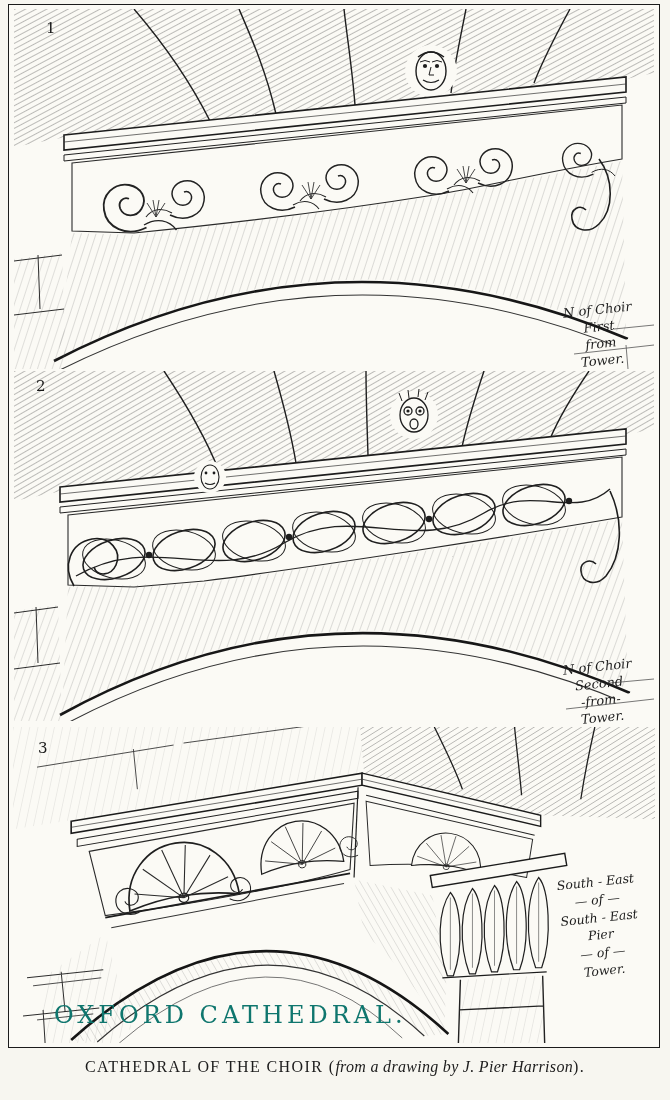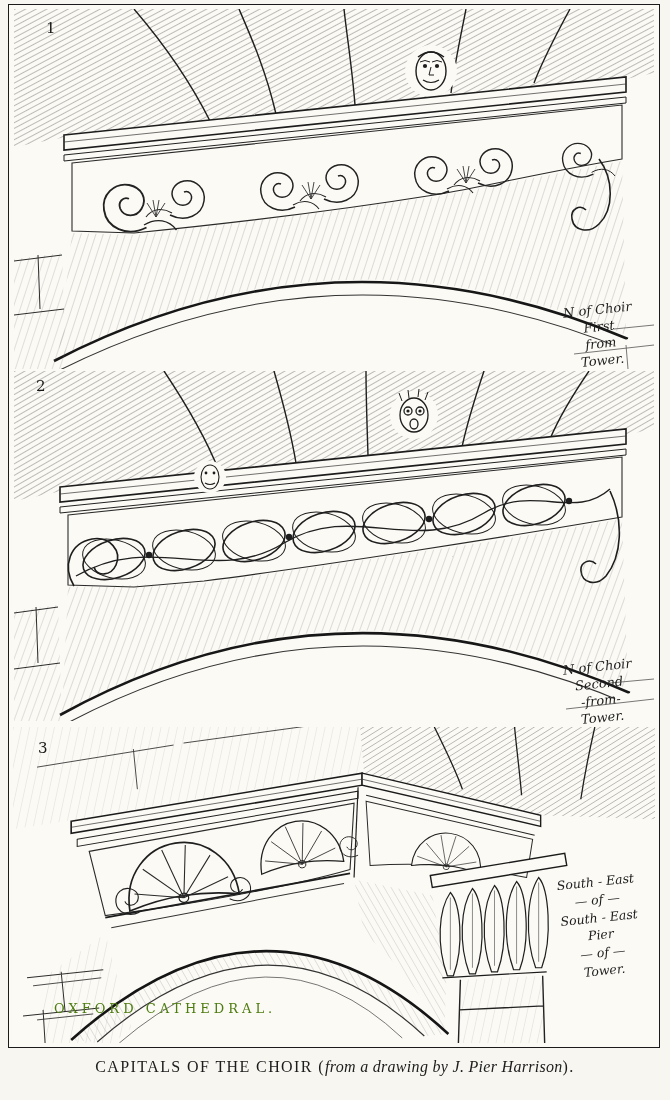--- a/index.html
+++ b/index.html
@@ -27,22 +27,22 @@
     position:absolute;font-style:italic;
     font-family:"DejaVu Serif",serif;color:#1e1e1e;
     text-align:center;line-height:1.3;transform:rotate(-6deg);
   }
   .annotation span{display:block;}
   #ann1{right:8px;top:293px;width:100px;font-size:13px;}
   #ann2{right:8px;top:288px;width:100px;font-size:13px;}
   #ann3{right:6px;top:146px;width:104px;font-size:12.5px;line-height:1.42;}
   .plate-title{
     position:absolute;left:44px;top:274px;
-    font-family:"DejaVu Serif",serif;font-size:13px;
-    letter-spacing:4px;color:#4d7c0f;font-weight:500;white-space:nowrap;
+    font-family:"DejaVu Serif",serif;font-size:24px;
+    letter-spacing:4px;color:#0f766e;font-weight:500;white-space:nowrap;
   }
   .caption{
     position:absolute;left:0;right:0;top:1058px;text-align:center;
     font-size:16px;color:#1c1c1c;white-space:nowrap;
   }
   .caption .roman{letter-spacing:1.4px;}
   .caption .ital{font-style:italic;letter-spacing:0.3px;}
 </style>
 </head>
 <body>
@@ -299,15 +299,15 @@
         <span>Pier</span>
         <span>— of —</span>
         <span>Tower.</span>
       </div>
       <div class="plate-title">OXFORD CATHEDRAL.</div>
     </div>
 
   </div>
 
   <div class="caption">
-    <span class="roman">CAPITALS OF THE CHOIR (</span><span class="ital">from a drawing by J. Pier Harrison</span><span class="roman">).</span>
+    <span class="roman">CATHEDRAL OF THE CHOIR (</span><span class="ital">from a drawing by J. Pier Harrison</span><span class="roman">).</span>
   </div>
 </div>
 
 </body></html>

